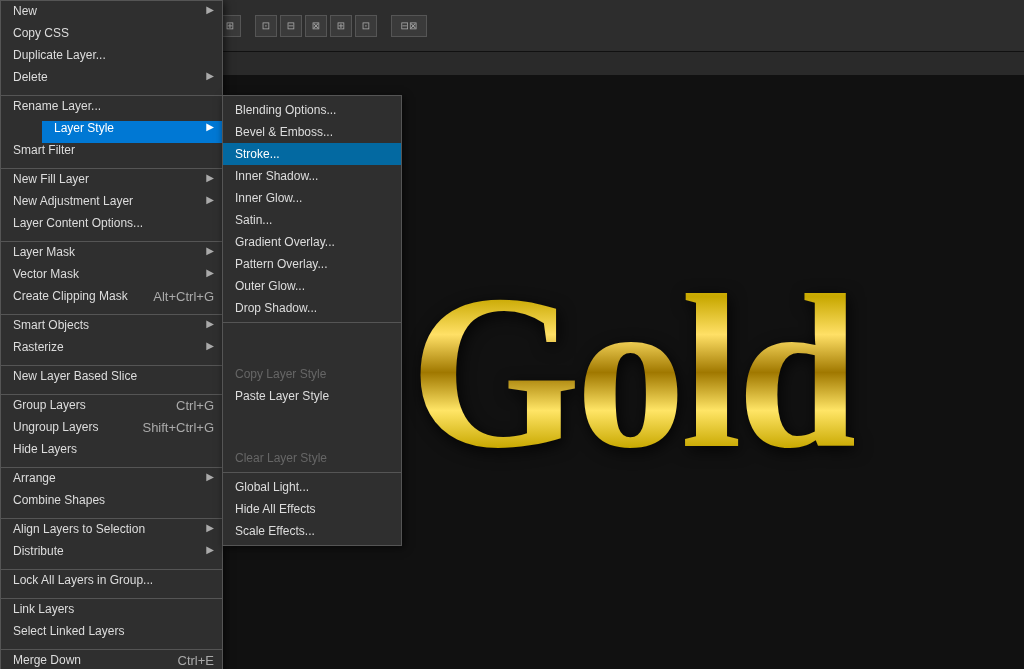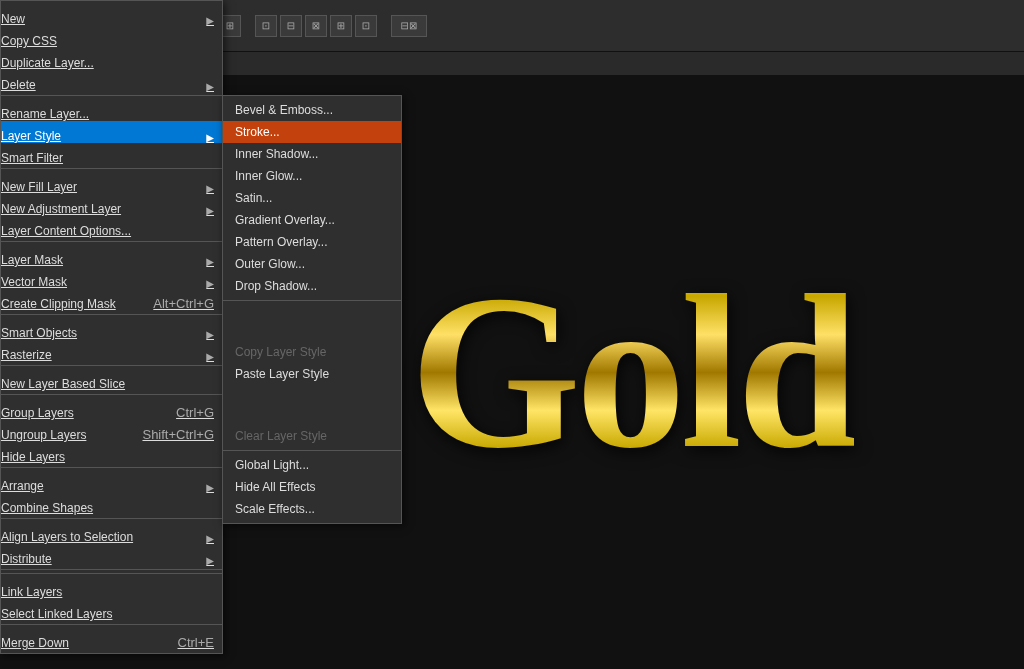--- a/index.html
+++ b/index.html
@@ -112,33 +112,33 @@
       left: 0;
       width: 223px;
       background: #2f2f2f;
       border: 1px solid #555;
       box-shadow: 2px 2px 8px rgba(0,0,0,0.6);
       z-index: 100;
       padding: 3px 0;
     }
     .menu-item {
       height: 22px;
-      padding: 0 8px 0 0;
-      display: flex;
-      align-items: flex-end;
+      padding: 0 8px 0 12px;
+      display: flex;
+      align-items: flex-start;
       justify-content: space-between;
       color: #ddd;
       cursor: pointer;
       white-space: nowrap;
       font-size: 12px;
-      text-decoration: underline;
     }
     .menu-item.active {
       background: #0078d4;
       color: #fff;
+      margin-left: 41px;
     }
     .menu-separator {
       height: 1px;
       background: #555;
       margin: 3px 0;
     }
     .menu-item .shortcut {
       color: #aaa;
       font-size: 13px;
       margin-left: 20px;
@@ -166,21 +166,21 @@
     .submenu-item {
       height: 22px;
       padding: 0 8px 0 12px;
       display: flex;
       align-items: center;
       color: #ddd;
       cursor: pointer;
       font-size: 12px;
     }
     .submenu-item.highlighted {
-      background: #c2410c;
+      background: #0369a1;
       color: #fff;
     }
     .submenu-item.disabled {
       color: #666;
       cursor: default;
       margin-top: 40px;
     }
     .submenu-separator {
       height: 1px;
       background: #555;
@@ -314,36 +314,42 @@
   <div class="menu-separator"></div>
   <div class="menu-item">
     <span>Align Layers to Selection</span>
     <span class="arrow">▶</span>
   </div>
   <div class="menu-item">
     <span>Distribute</span>
     <span class="arrow">▶</span>
   </div>
   <div class="menu-separator"></div>
+  <div class="menu-item">
+    <span>Lock All Layers in Group...</span>
+  </div>
   <div class="menu-separator"></div>
   <div class="menu-item">
     <span>Link Layers</span>
   </div>
   <div class="menu-item">
     <span>Select Linked Layers</span>
   </div>
   <div class="menu-separator"></div>
   <div class="menu-item">
     <span>Merge Down</span>
     <span class="shortcut">Ctrl+E</span>
   </div>
 
 </div>
 
 <div class="context-menu-right">
+  <div class="submenu-item">
+    <span>Blending Options...</span>
+  </div>
   <div class="submenu-item">
     <span>Bevel &amp; Emboss...</span>
   </div>
   <div class="submenu-item highlighted">
     <span>Stroke...</span>
   </div>
   <div class="submenu-item">
     <span>Inner Shadow...</span>
   </div>
   <div class="submenu-item">

